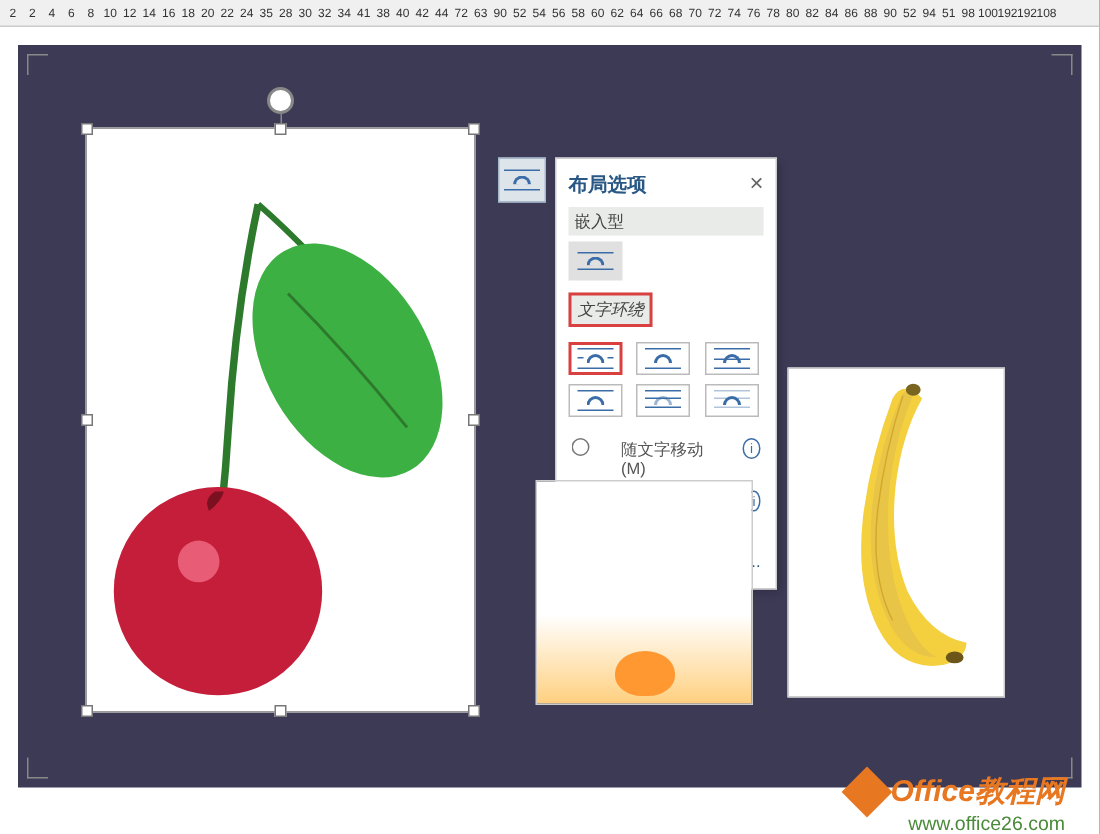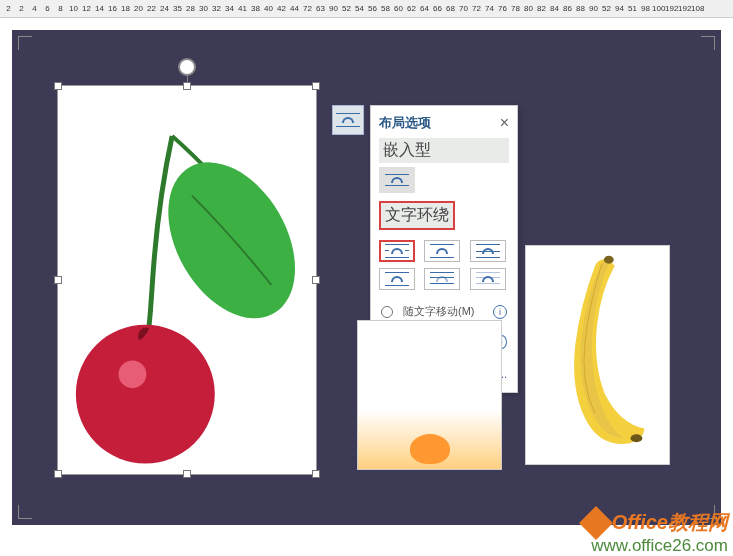--- a/index.html
+++ b/index.html
@@ -26,44 +26,44 @@
     .rotate-handle { position: absolute; top: -28px; left: 50%; margin-left: -9px; width: 18px; height: 18px; border: 2px solid #888; border-radius: 50%; background: #fff; }
     .rotate-handle::after { content: ""; position: absolute; left: 7px; top: 16px; width: 1px; height: 8px; background: #888; }
     
     .cherry-svg { width: 100%; height: 100%; }
     
     .layout-btn { position: absolute; top: 75px; left: 320px; width: 32px; height: 30px; background: #dde4ea; border: 1px solid #a6b8cc; display: flex; align-items: center; justify-content: center; }
     
     .popup { position: absolute; top: 75px; left: 358px; width: 148px; background: #fff; border: 1px solid #ccc; box-shadow: 2px 2px 6px rgba(0,0,0,0.2); padding: 8px; font-size: 12px; }
     .popup-header { display: flex; justify-content: space-between; align-items: center; color: #2a5885; font-weight: bold; margin-bottom: 6px; font-size: 13px; }
     .popup-close { color: #666; cursor: pointer; font-size: 16px; font-weight: normal; }
-    .popup-section-title { background: #e8ebe8; padding: 2px 4px; font-size: 16px; color: #444; margin-bottom: 4px; }
-    .popup-section-title.boxed { border: 2px solid #d94040; display: inline-block; }
+    .popup-section-title { background: #e8ebe8; padding: 2px 4px; font-size: 11px; color: #444; margin-bottom: 4px; }
+    .popup-section-title.boxed { border: 2px solid #d94040; display: inline-block; font-style: italic; }
     .wrap-grid { display: grid; grid-template-columns: repeat(3, 1fr); gap: 6px; margin: 6px 0 10px 0; }
     .wrap-option { width: 36px; height: 22px; border: 1px solid #bbb; background: #fff; display: flex; align-items: center; justify-content: center; }
     .wrap-option.highlighted { border: 2px solid #d94040; }
     .inline-option { width: 36px; height: 26px; background: #e0e0e0; margin-bottom: 8px; display: flex; align-items: center; justify-content: center; }
     .wrap-icon { width: 24px; height: 14px; position: relative; }
     .wrap-icon .arc { position: absolute; top: 4px; left: 50%; margin-left: -6px; width: 12px; height: 6px; border: 2px solid #3a6da8; border-bottom: none; border-radius: 12px 12px 0 0; }
     .wrap-icon .line { position: absolute; height: 1px; background: #3a6da8; left: 0; right: 0; }
     
-    .radio-row { display: flex; align-items: center; gap: 10px; padding: 4px 2px; font-size: 11px; color: #555; }
+    .radio-row { display: flex; align-items: flex-start; gap: 21px; padding: 4px 2px; font-size: 11px; color: #555; }
     .radio-row input { width: 12px; height: 12px; }
     .info-icon { width: 14px; height: 14px; border: 1px solid #3a6da8; border-radius: 50%; color: #3a6da8; font-size: 9px; display: flex; align-items: center; justify-content: center; margin-left: auto; }
     .see-more { text-align: right; color: #2a5885; font-size: 11px; padding: 6px 2px 2px 2px; }
     
     .img-orange { position: absolute; top: 290px; left: 345px; width: 145px; height: 150px; border: 1px solid #ccc; background: linear-gradient(#fff 60%, #ffd080 100%); }
     .orange-circle { position: absolute; bottom: 5px; left: 50%; margin-left: -20px; width: 40px; height: 30px; background: #ff9830; border-radius: 50% 50% 45% 45%; }
     
     .img-banana { position: absolute; top: 215px; left: 513px; width: 145px; height: 220px; border: 1px solid #ccc; background: #fff; overflow: hidden; }
     
-    .watermark { position: absolute; bottom: 0; right: 5px; text-align: right; }
+    .watermark { position: absolute; bottom: 0; right: 23px; text-align: right; }
     .watermark-title { font-size: 20px; font-weight: bold; font-style: italic; color: #e87722; display: flex; align-items: center; justify-content: flex-end; gap: 4px; }
     .watermark-logo { width: 24px; height: 24px; background: #e87722; transform: rotate(45deg); display: inline-block; }
-    .watermark-url { font-size: 17px; color: #4a8a3a; }
+    .watermark-url { font-size: 13px; color: #4a8a3a; }
   </style>
 </head>
 <body>
 
 <div class="ruler" id="ruler">
     <span>2</span>
     <span>2</span>
     <span>4</span>
     <span>6</span>
     <span>8</span>

